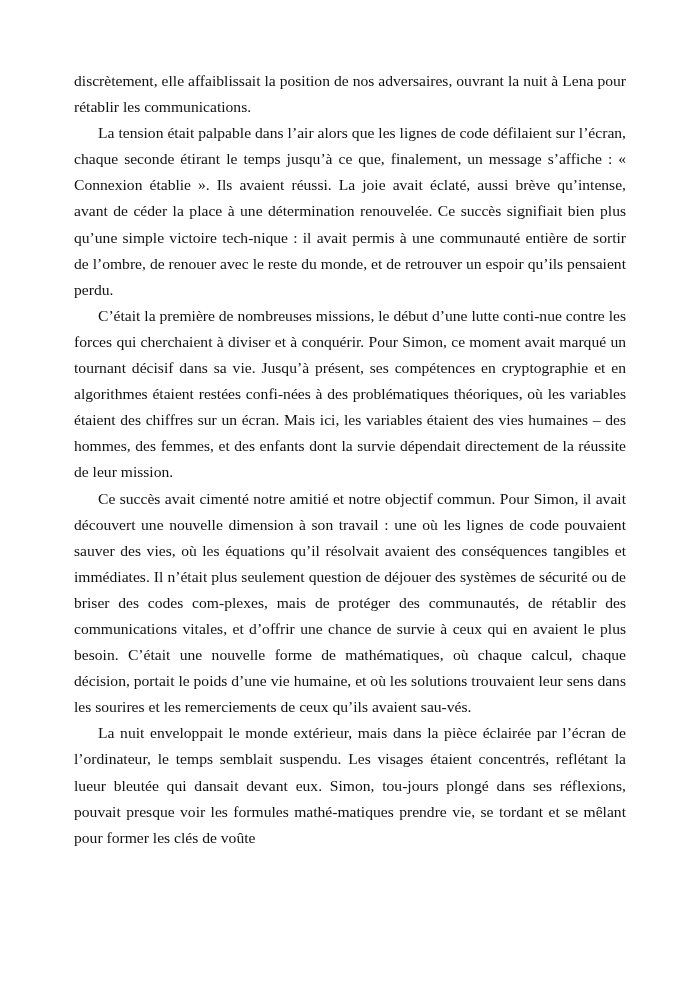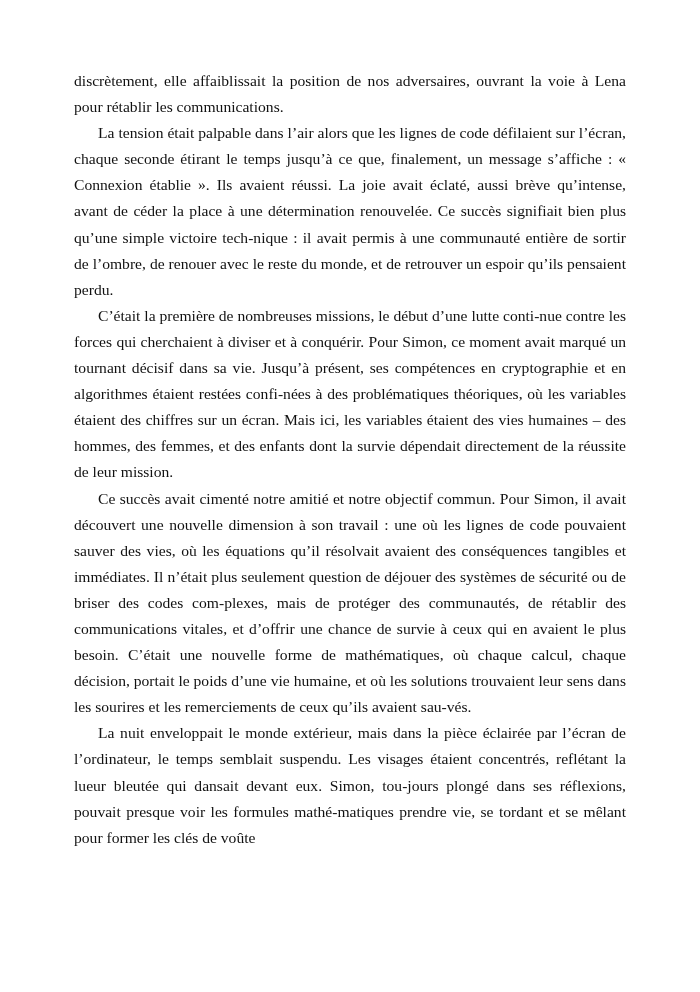--- a/index.html
+++ b/index.html
@@ -54,21 +54,21 @@
     font-family: "Liberation Serif", "DejaVu Serif", serif;
     color: #111111;
   }
 </style>
 </head>
 <body>
 
 <div class="page">
 
   <div class="text-block">
-    <p class="para no-indent">discrètement, elle affaiblissait la position de nos adversaires, ouvrant la voie à Lena pour rétablir les communications.</p>
+    <p class="para no-indent">discrètement, elle affaiblissait la position de nos adversaires, ouvrant la nuit à Lena pour rétablir les communications.</p>
     <p class="para">La tension était palpable dans l’air alors que les lignes de code défilaient sur l’écran, chaque seconde étirant le temps jusqu’à ce que, finalement, un message s’affiche : « Connexion établie ». Ils avaient réussi. La joie avait éclaté, aussi brève qu’intense, avant de céder la place à une détermination renouvelée. Ce succès signifiait bien plus qu’une simple victoire tech-nique : il avait permis à une communauté entière de sortir de l’ombre, de renouer avec le reste du monde, et de retrouver un espoir qu’ils pensaient perdu.</p>
     <p class="para">C’était la première de nombreuses missions, le début d’une lutte conti-nue contre les forces qui cherchaient à diviser et à conquérir. Pour Simon, ce moment avait marqué un tournant décisif dans sa vie. Jusqu’à présent, ses compétences en cryptographie et en algorithmes étaient restées confi-nées à des problématiques théoriques, où les variables étaient des chiffres sur un écran. Mais ici, les variables étaient des vies humaines – des hommes, des femmes, et des enfants dont la survie dépendait directement de la réussite de leur mission.</p>
     <p class="para">Ce succès avait cimenté notre amitié et notre objectif commun. Pour Simon, il avait découvert une nouvelle dimension à son travail : une où les lignes de code pouvaient sauver des vies, où les équations qu’il résolvait avaient des conséquences tangibles et immédiates. Il n’était plus seulement question de déjouer des systèmes de sécurité ou de briser des codes com-plexes, mais de protéger des communautés, de rétablir des communications vitales, et d’offrir une chance de survie à ceux qui en avaient le plus besoin. C’était une nouvelle forme de mathématiques, où chaque calcul, chaque décision, portait le poids d’une vie humaine, et où les solutions trouvaient leur sens dans les sourires et les remerciements de ceux qu’ils avaient sau-vés.</p>
     <p class="para">La nuit enveloppait le monde extérieur, mais dans la pièce éclairée par l’écran de l’ordinateur, le temps semblait suspendu. Les visages étaient concentrés, reflétant la lueur bleutée qui dansait devant eux. Simon, tou-jours plongé dans ses réflexions, pouvait presque voir les formules mathé-matiques prendre vie, se tordant et se mêlant pour former les clés de voûte</p>
   </div>
 
 
 </div>
 
 </body></html>

